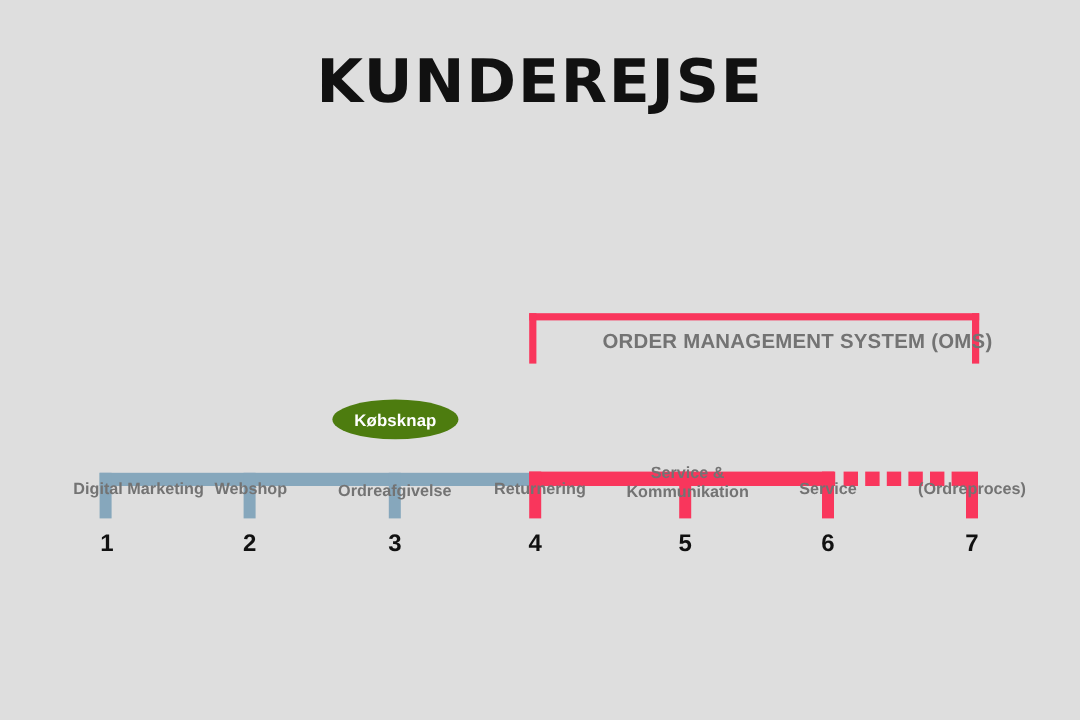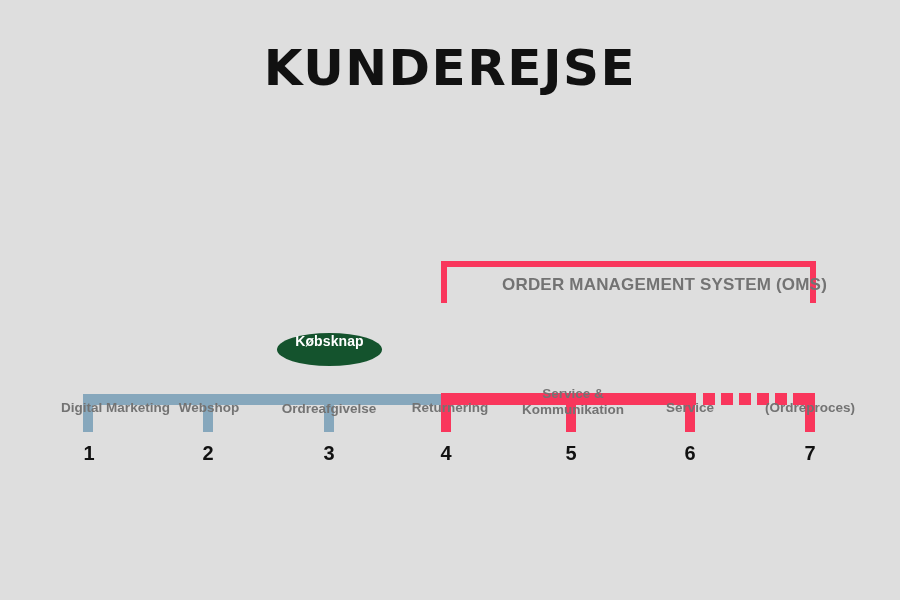--- a/index.html
+++ b/index.html
@@ -85,22 +85,23 @@
   }
 
   
   .badge {
     position: absolute;
     left: 277px;
     top: 333px;
     width: 105px;
     height: 33px;
     border-radius: 50%;
-    background: #14532d;
+    background: #4d7c0f;
     display: flex;
+    align-items: center;
     justify-content: center;
   }
   .badge-label {
     color: #ffffff;
     font-size: 14px;
     font-weight: bold;
     letter-spacing: 0.1px;
     white-space: nowrap;
   }
 

